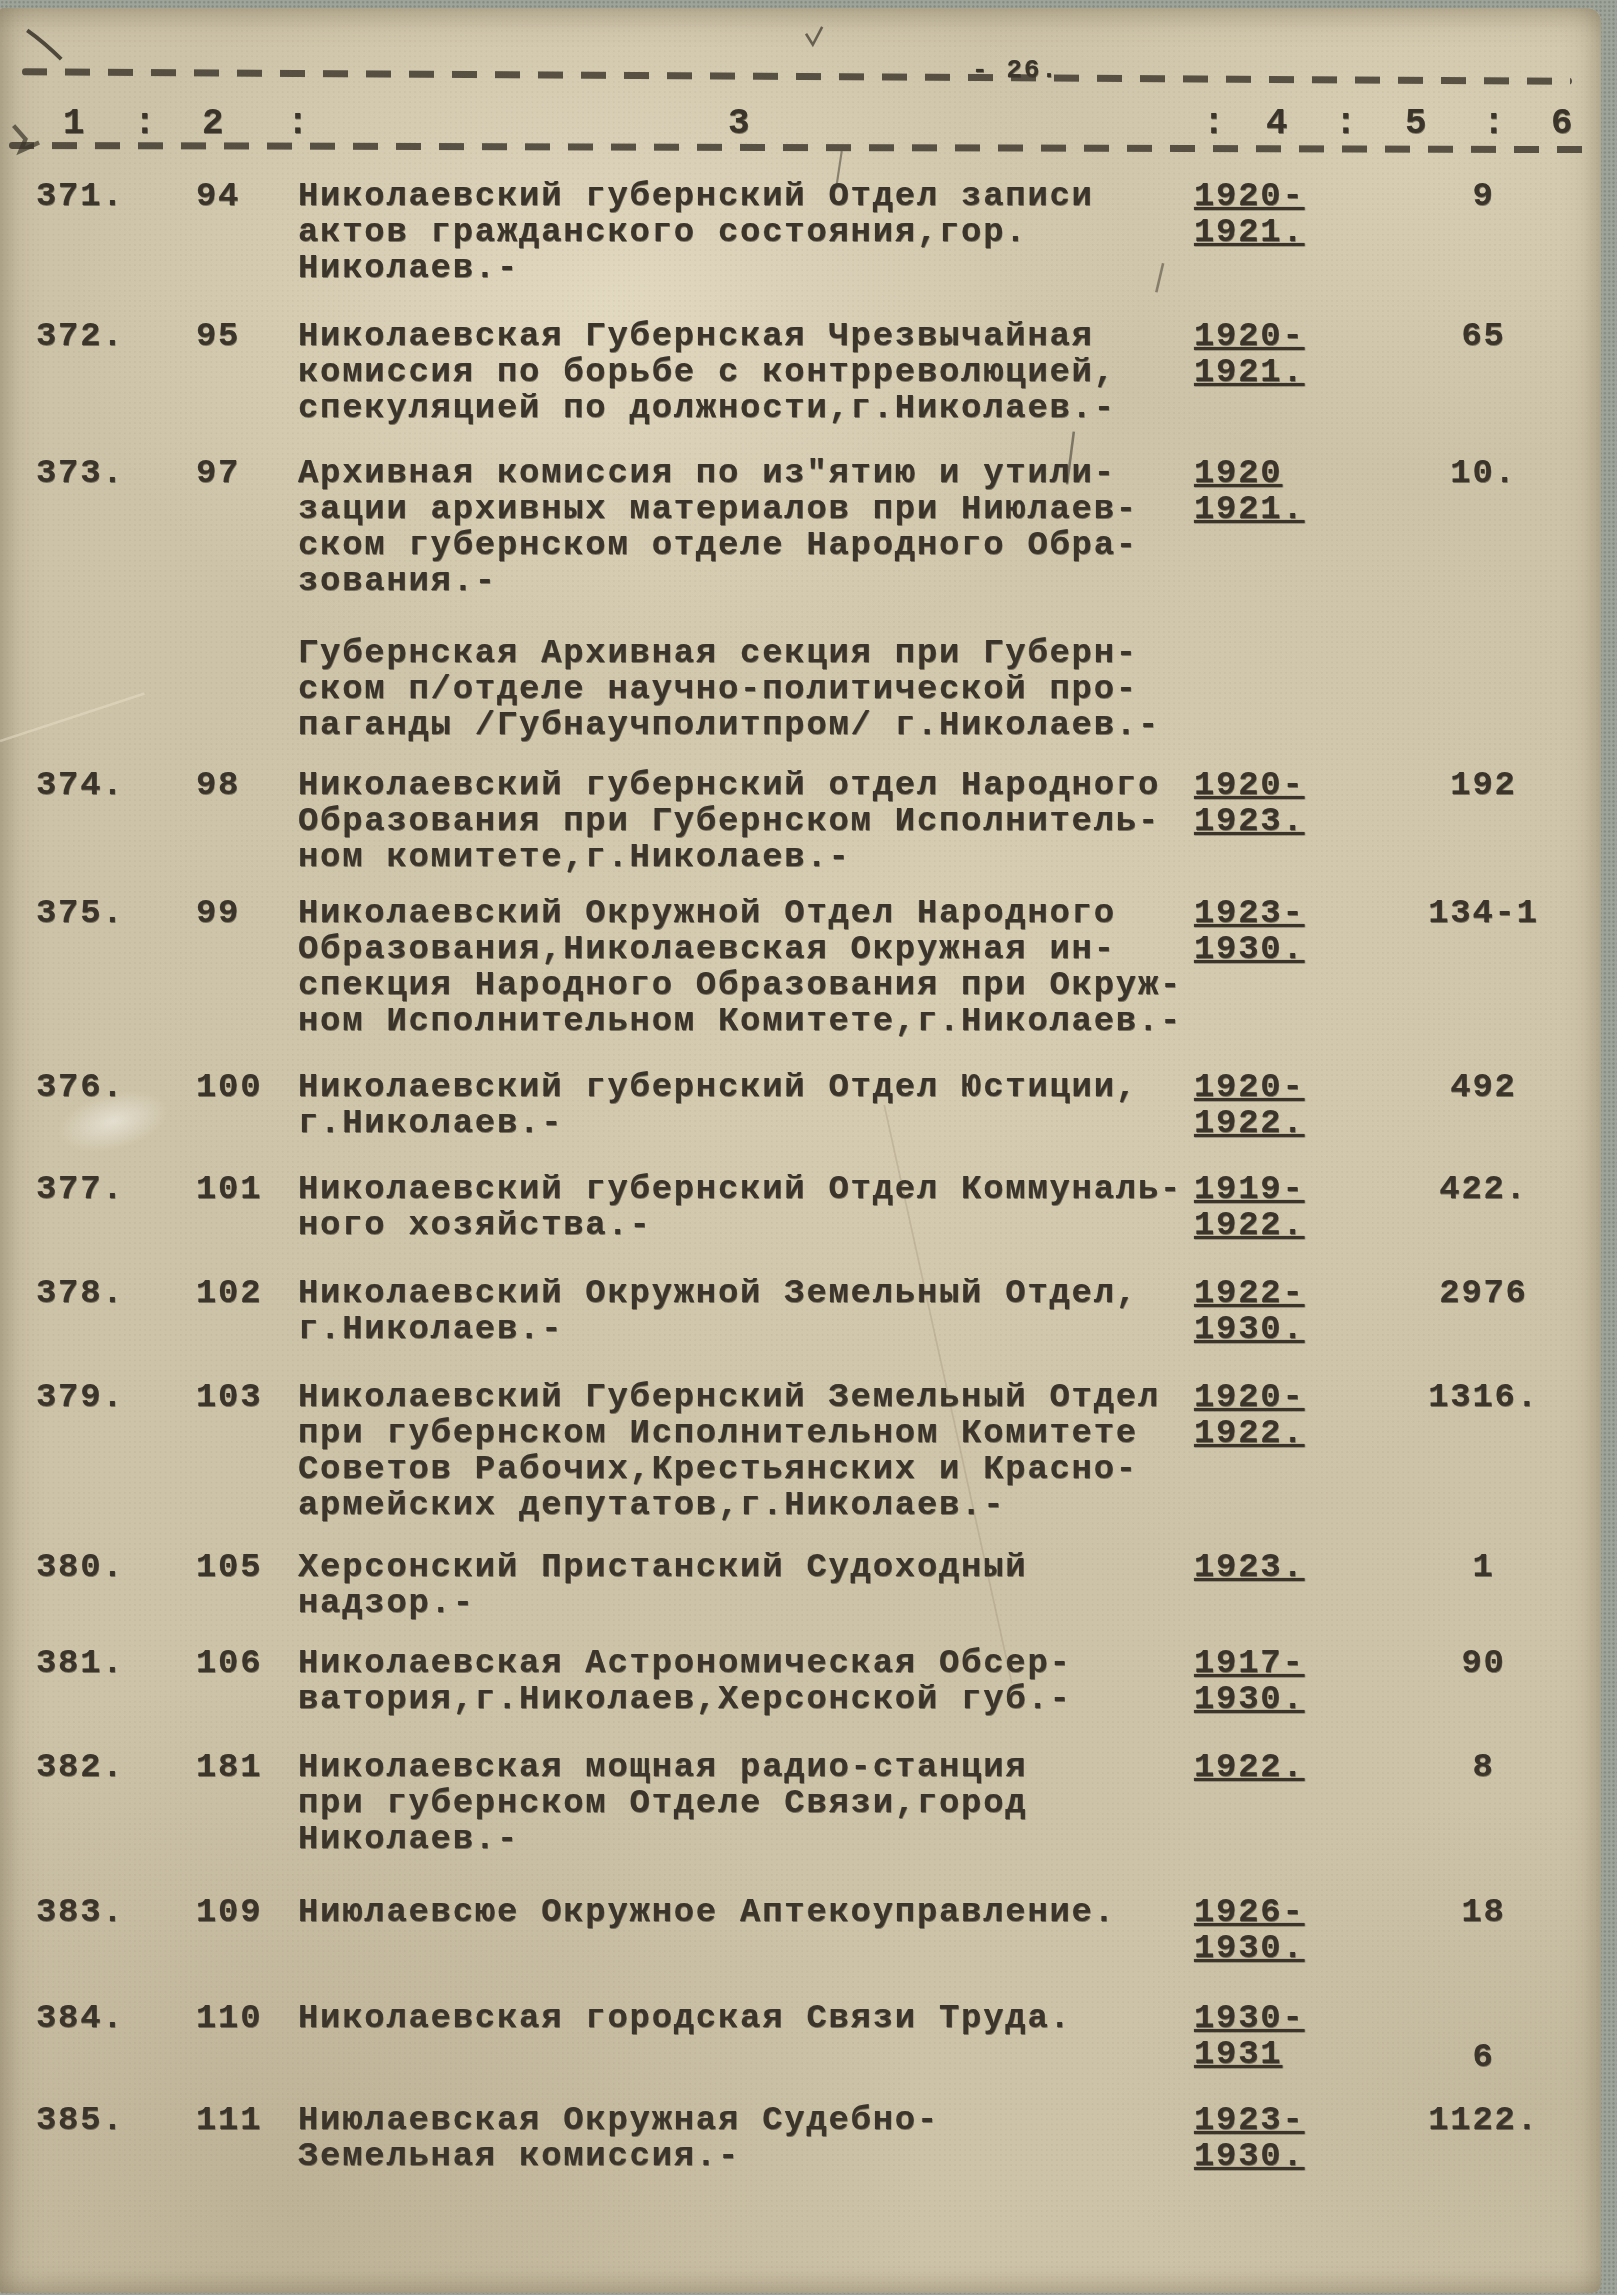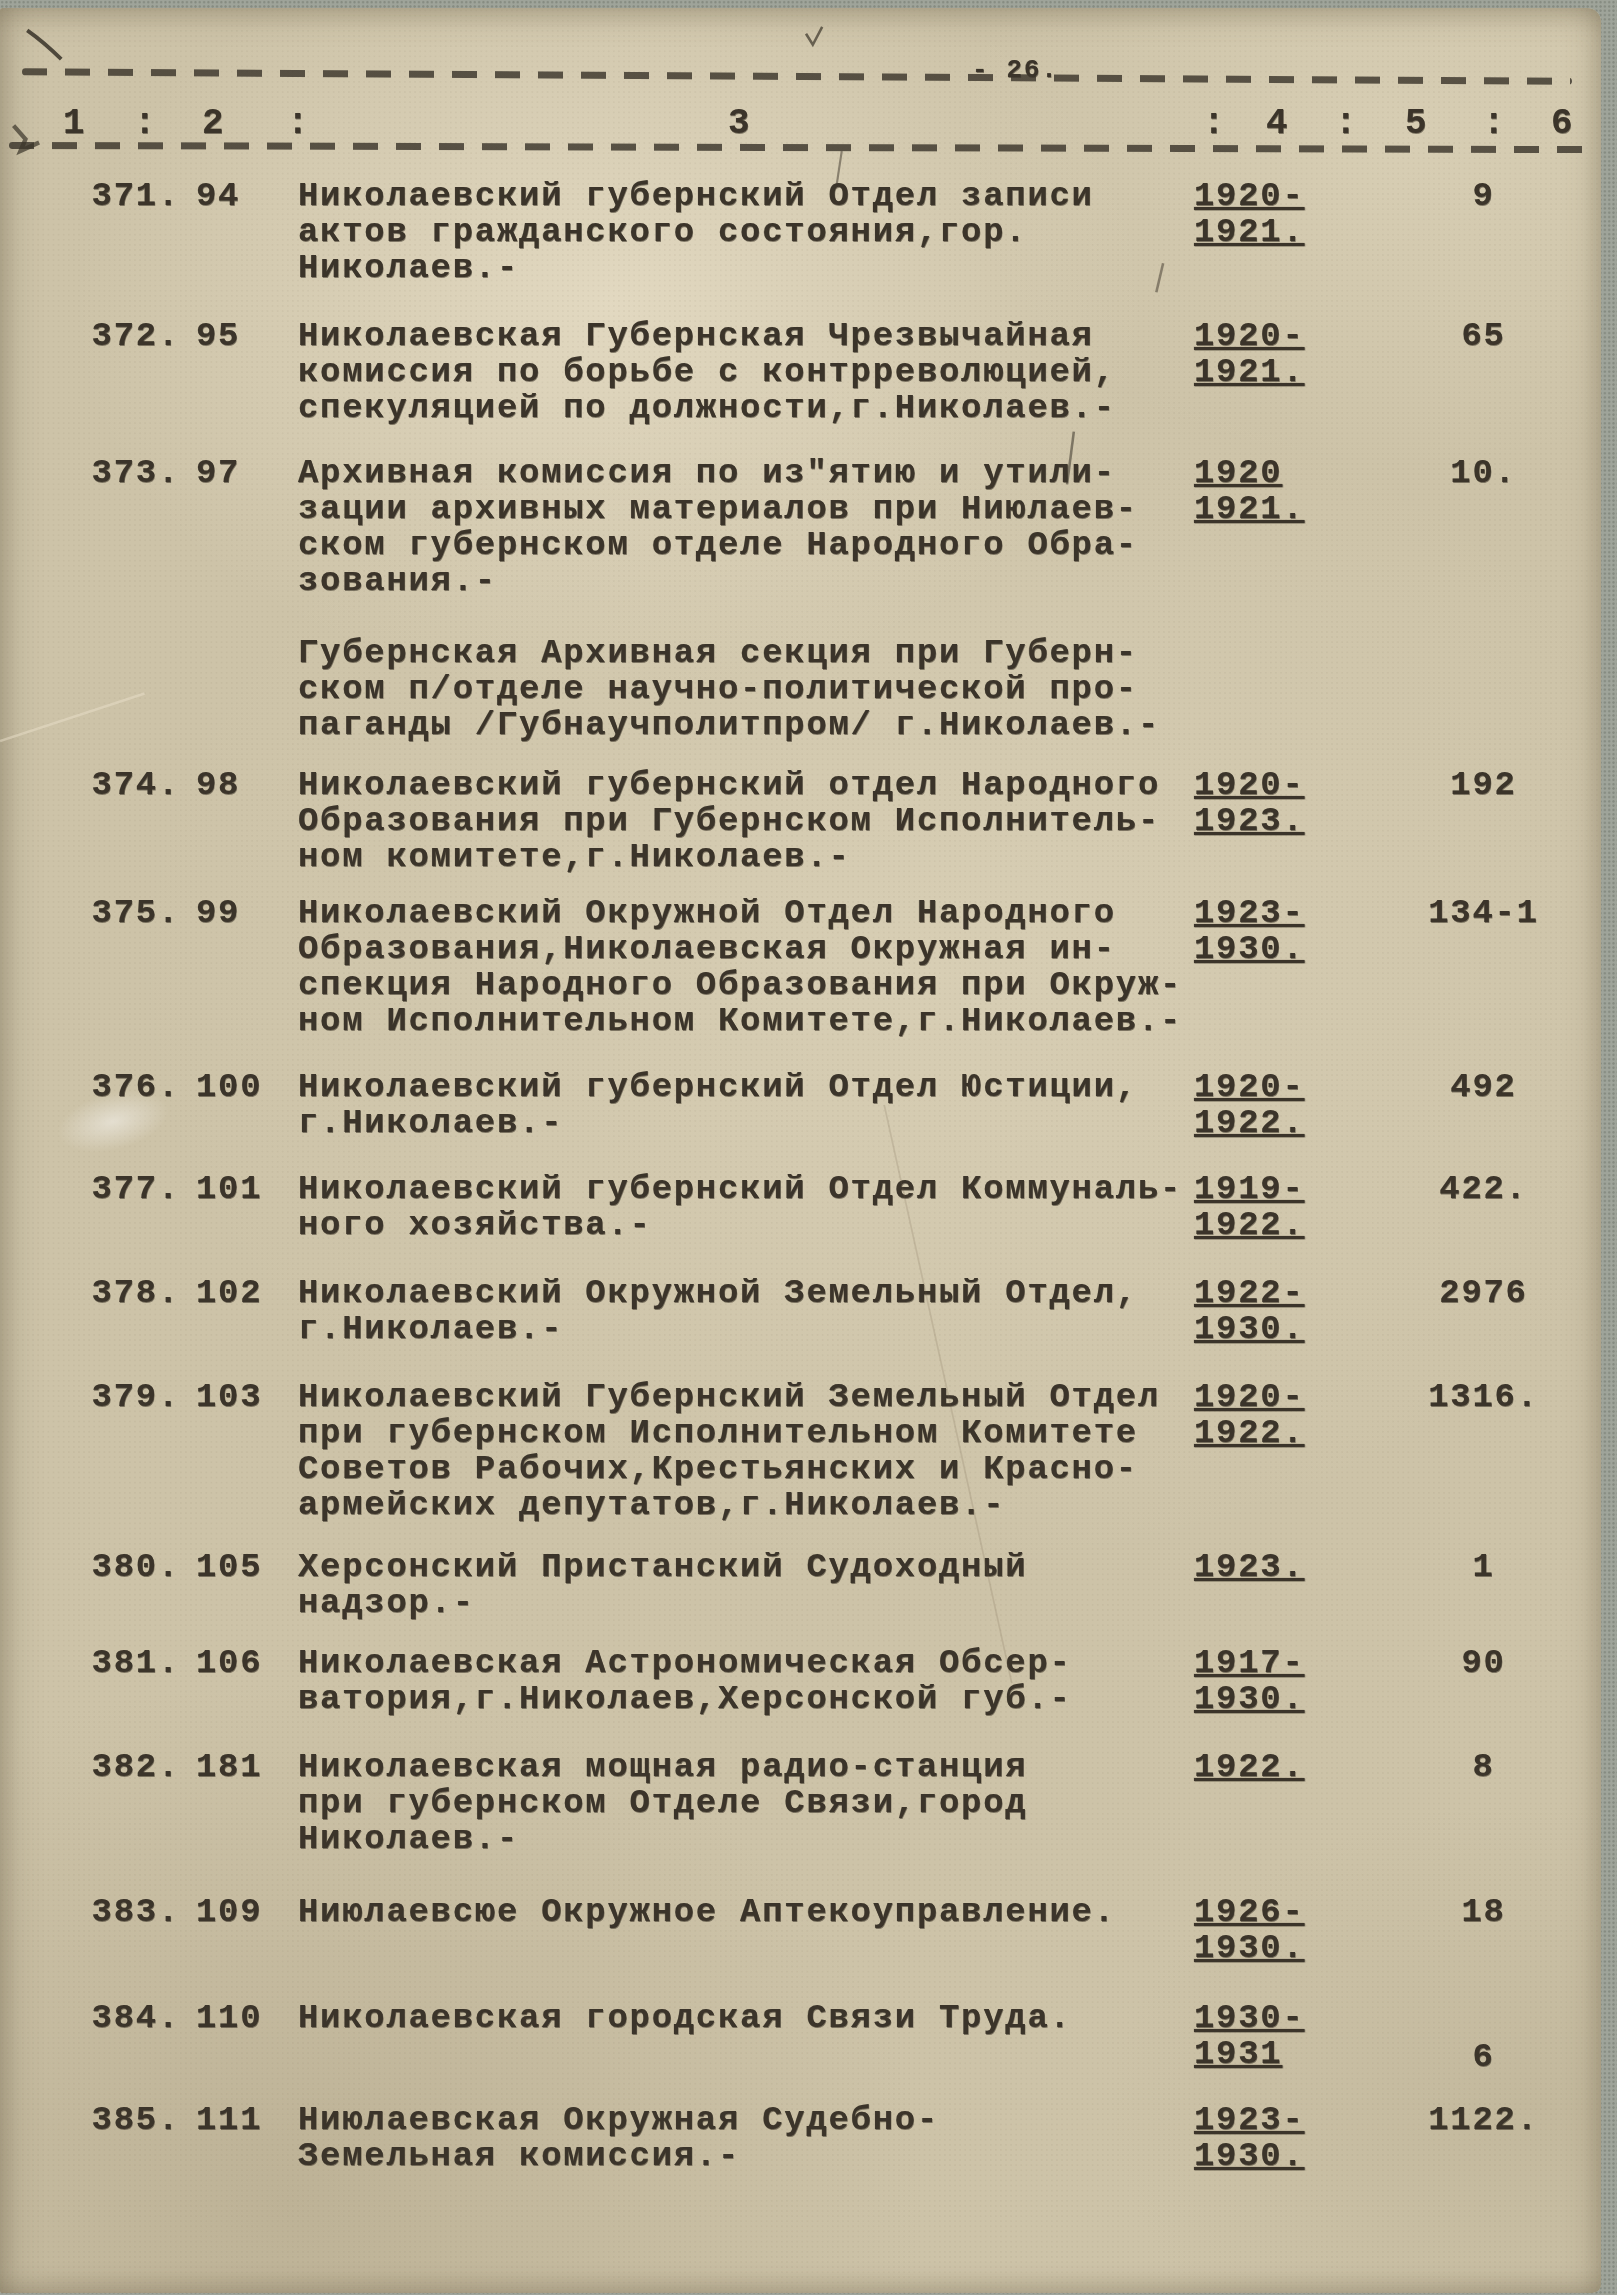--- a/index.html
+++ b/index.html
@@ -56,21 +56,21 @@
     opacity:.82;
   }
   .rule-top{left:22px;right:29px;top:65px;transform:rotate(0.35deg);}
   .rule-header{left:8.5px;right:17px;top:136px;transform:rotate(0.15deg);}
   .header-cell{position:absolute;top:95px;font-size:36px;}
   .hc0{left:63px;}  .hc1{left:134px;} .hc2{left:202px;} .hc3{left:287px;}
   .hc4{left:728px;} .hc5{left:1203px;}.hc6{left:1266px;}.hc7{left:1335px;}
   .hc8{left:1405px;}.hc9{left:1483px;}.hc10{left:1551px;}
   .row{position:absolute;left:0;width:1601px;font-size:34px;line-height:36px;}
   .cell{position:absolute;top:0;white-space:pre-line;}
-  .num  {left:44px;width:136px;text-align:right;}
+  .num  {left:36px;width:136px;}
   .fond {left:196px;width:111px;}
   .title{left:298px;width:931px;}
   .years{left:1194px;width:183px;text-decoration:underline;}
   .count{left:1405px;width:157px;text-align:center;}
   .row-offset-count .count{padding-top:39px;}
   svg.marks{position:absolute;inset:0;pointer-events:none;}
 </style>
 </head>
 <body>
 

